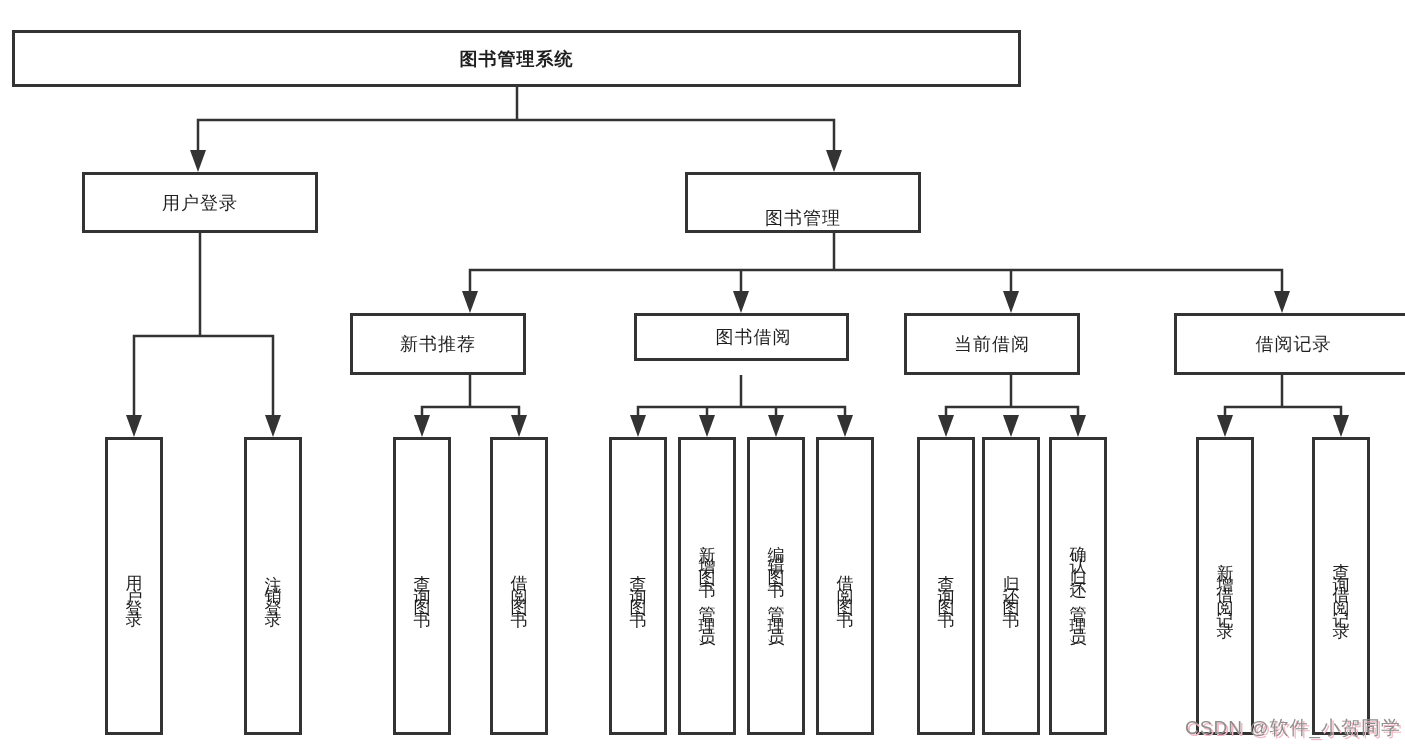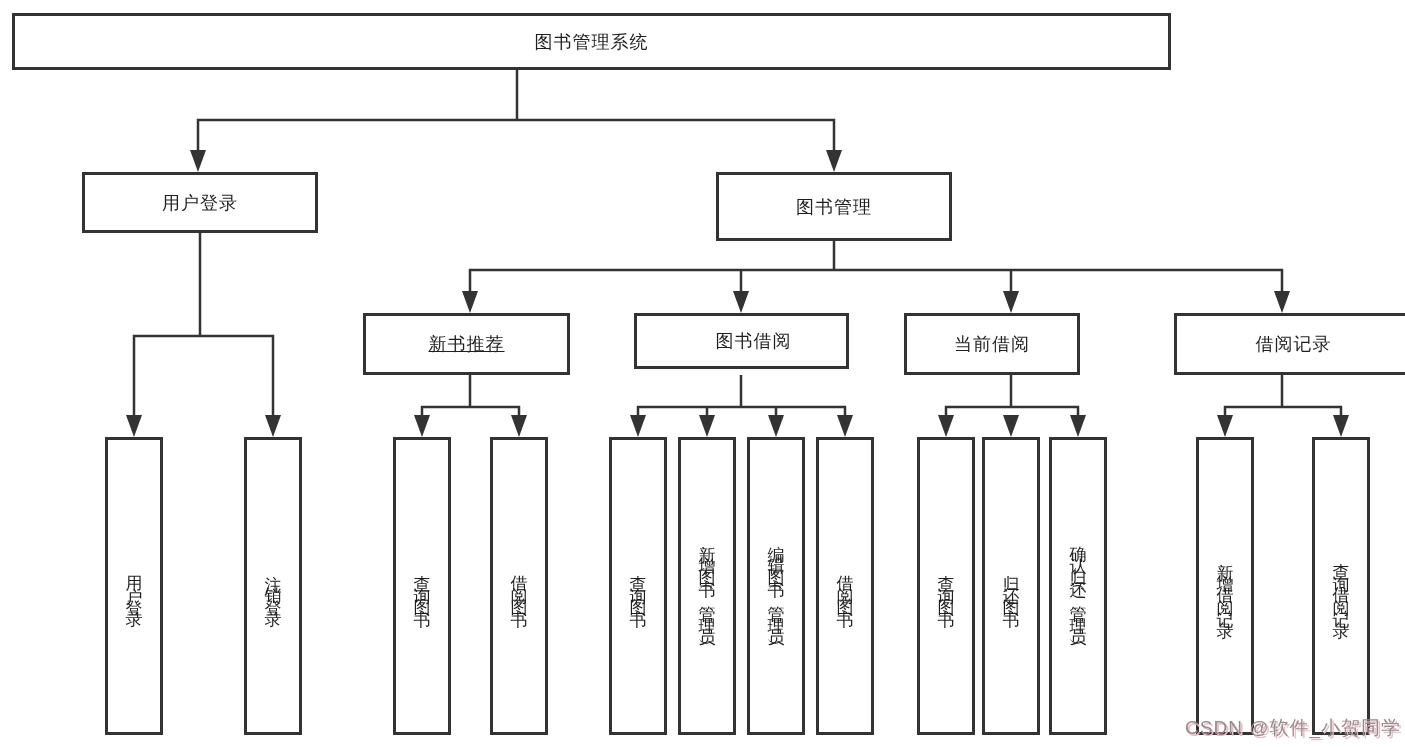--- a/index.html
+++ b/index.html
@@ -96,35 +96,35 @@
       <path d="M768,415 L784,415 L776,437 Z"></path>
       <path d="M837,415 L853,415 L845,437 Z"></path>
       <path d="M938,415 L954,415 L946,437 Z"></path>
       <path d="M1003,415 L1019,415 L1011,437 Z"></path>
       <path d="M1070,415 L1086,415 L1078,437 Z"></path>
       <path d="M1217,415 L1233,415 L1225,437 Z"></path>
       <path d="M1333,415 L1349,415 L1341,437 Z"></path>
     </g>
   </svg>
 
-  <div class="node hnode" style="left:12px; top:13px; width:1159px; height:57px;">
+  <div class="node hnode" style="left:12px; top:30px; width:1009px; height:57px;font-weight:bold;">
     <span>图书管理系统</span>
   </div>
 
   <div class="node hnode" style="left:82px; top:172px; width:236px; height:61px;">
     <span>用户登录</span>
   </div>
-  <div class="node hnode" style="left:716px; top:172px; width:236px; height:69px;">
+  <div class="node hnode" style="left:685px; top:172px; width:236px; height:61px;align-items:flex-end;">
     <span>图书管理</span>
   </div>
 
-  <div class="node hnode" style="left:363px; top:313px; width:207px; height:62px;text-decoration:underline;">
+  <div class="node hnode" style="left:350px; top:313px; width:176px; height:62px;">
     <span>新书推荐</span>
   </div>
-  <div class="node hnode" style="left:634px; top:313px; width:215px; height:56px;padding-left:24px;">
+  <div class="node hnode" style="left:634px; top:313px; width:215px; height:48px;padding-left:24px;">
     <span>图书借阅</span>
   </div>
   <div class="node hnode" style="left:904px; top:313px; width:176px; height:62px;">
     <span>当前借阅</span>
   </div>
   <div class="node hnode" style="left:1174px; top:313px; width:239px; height:62px;">
     <span>借阅记录</span>
   </div>
 
   <div class="node leaf" style="left:105px; top:437px; width:58px; height:298px;">

